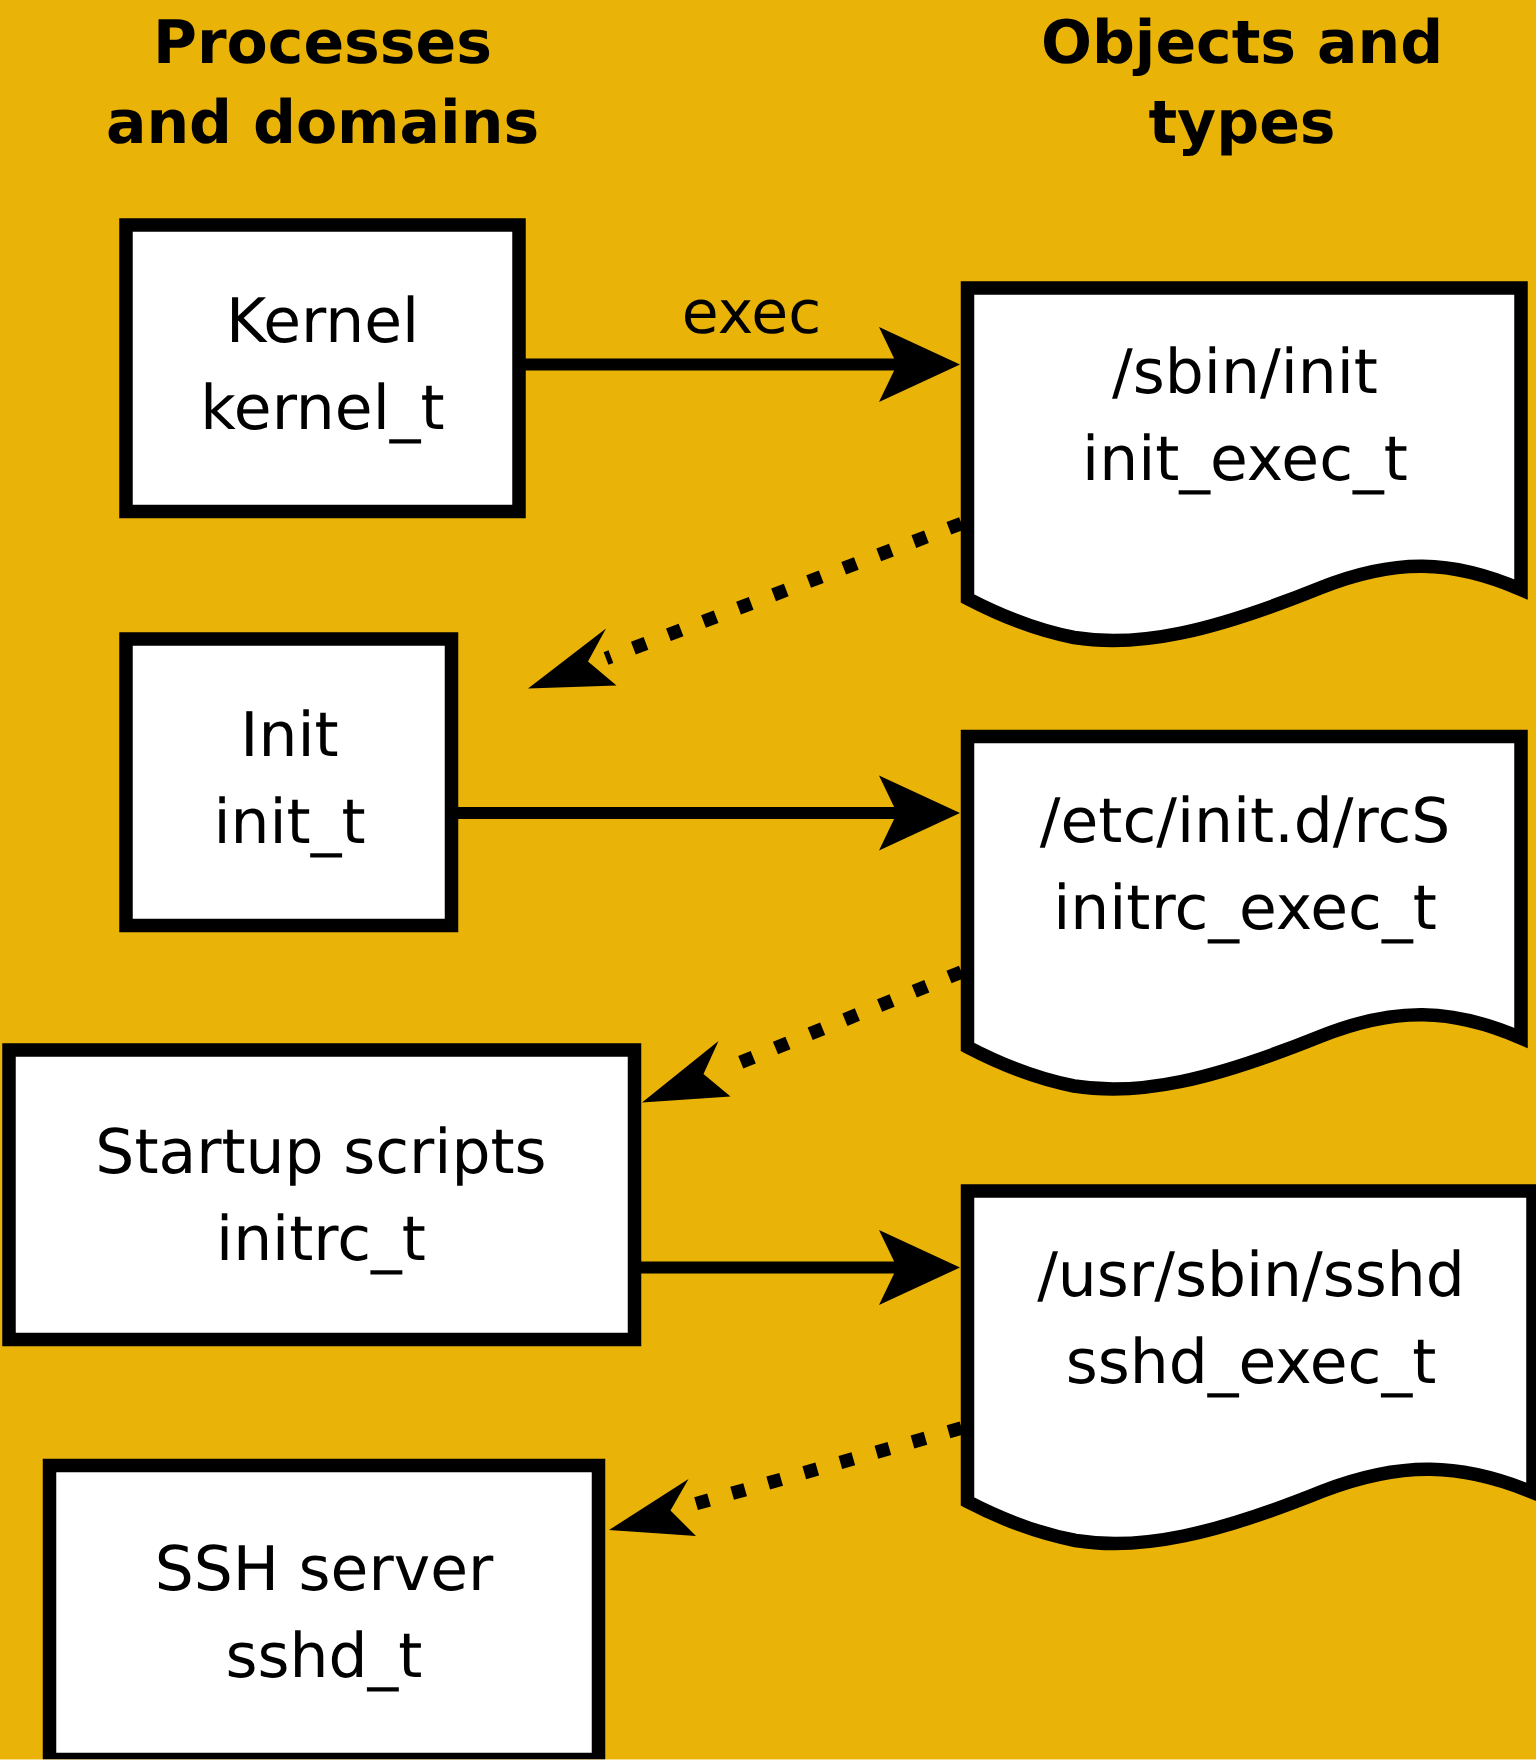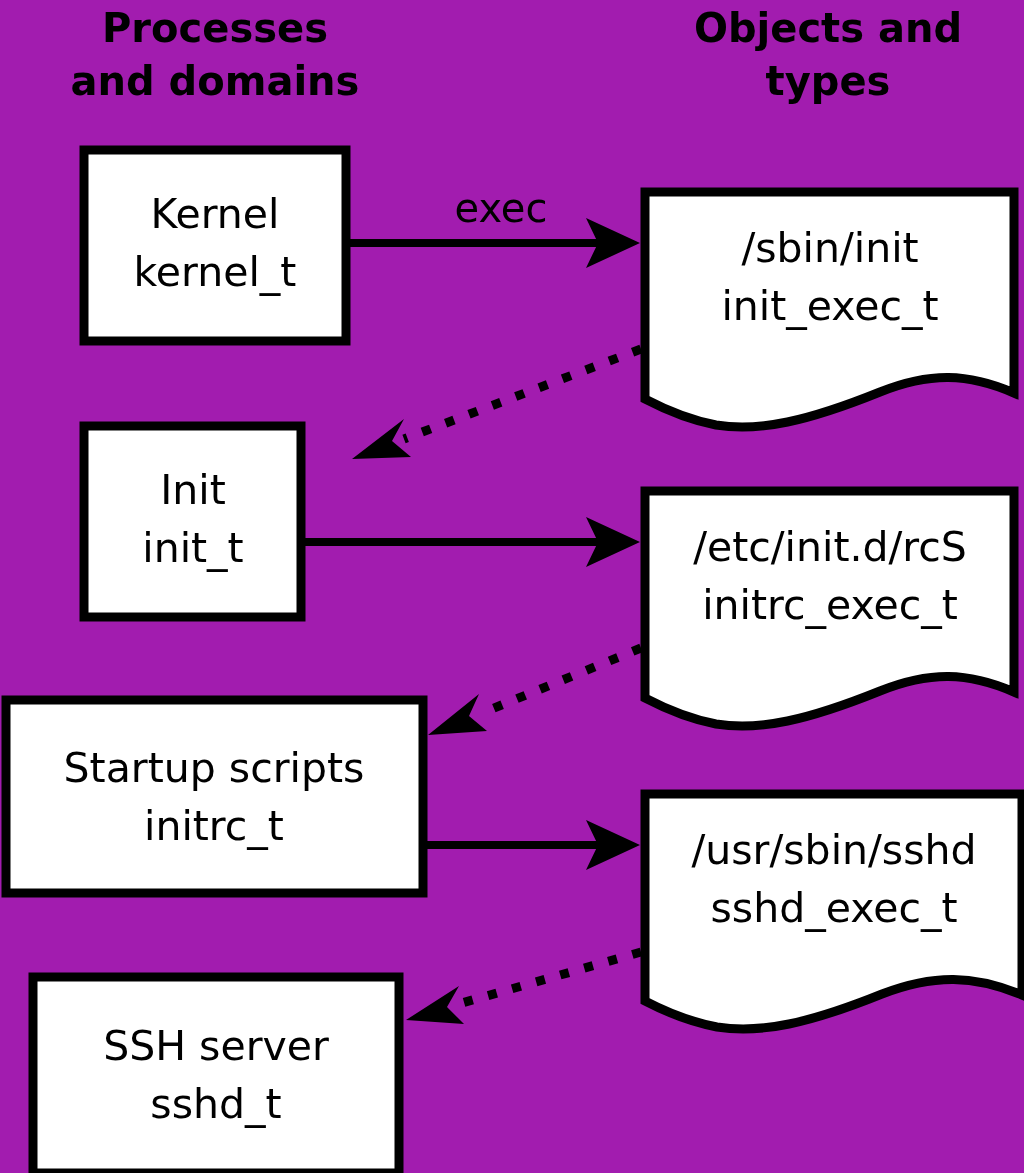--- a/index.html
+++ b/index.html
@@ -10,21 +10,21 @@
   body {
     width: 1024px;
     height: 1173px;
     overflow: hidden;
     font-family: "DejaVu Sans", sans-serif;
   }
   #stage {
     position: relative;
     width: 1024px;
     height: 1173px;
-    background: #a21caf;
+    background: #eab308;
   }
   #diagram-svg {
     position: absolute;
     left: 0;
     top: 0;
     width: 1024px;
     height: 1173px;
     display: block;
   }
   .col-header {

